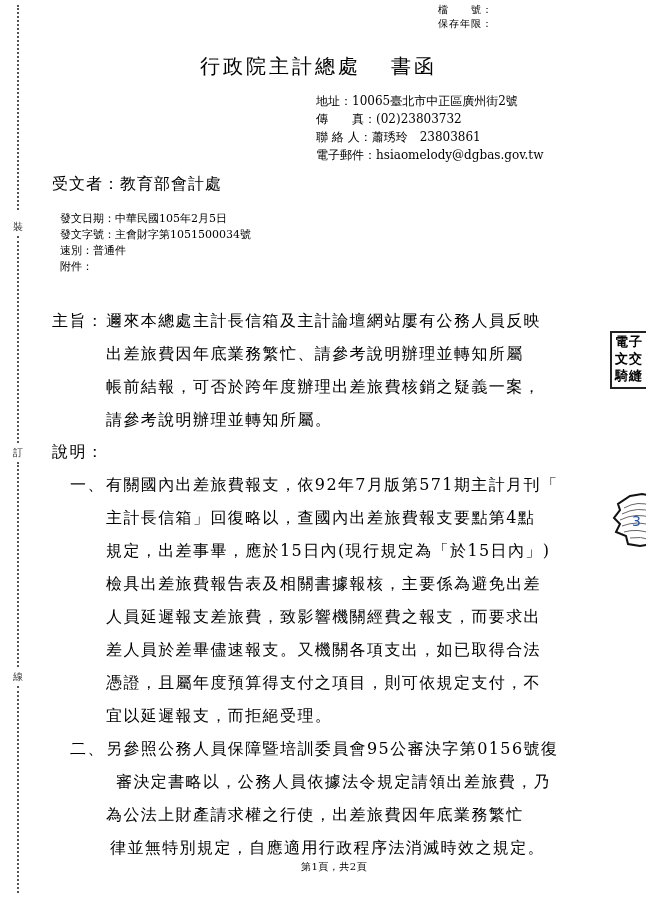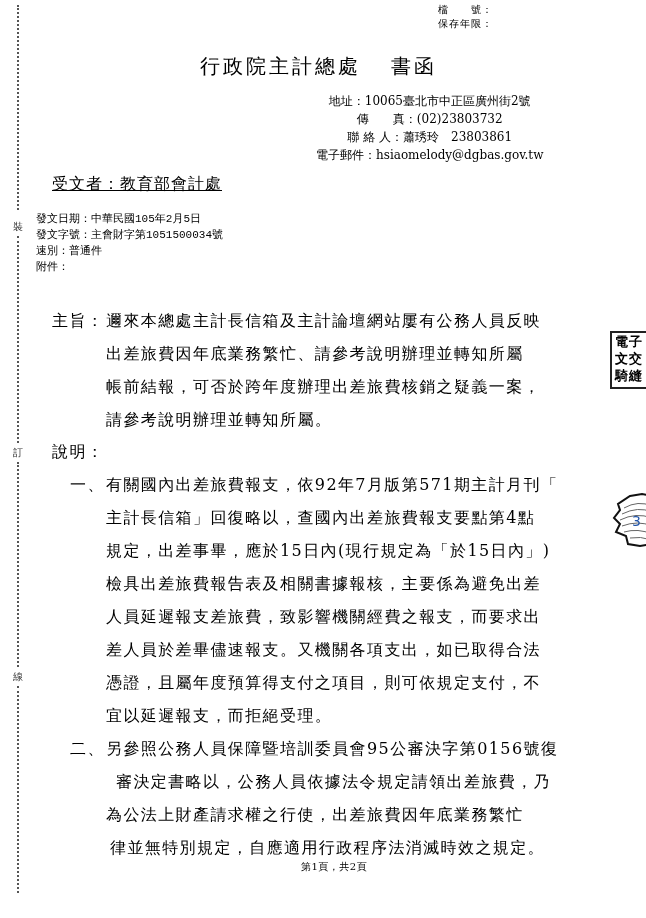--- a/index.html
+++ b/index.html
@@ -19,22 +19,22 @@
       border-left: 2px dotted #555;
     }
     .bind-char {
       position: absolute; left: 10px; width: 16px;
       font-size: 10px; text-align: center; color: #333;
       background: #fff;
     }
 
     .meta-top { font-size: 10px; line-height: 13px; letter-spacing: 1px; }
     .doc-title { font-size: 20px; letter-spacing: 3px; }
-    .sender { font-size: 12px; line-height: 18px; text-align: center; }
-    .recipient { font-size: 16px; letter-spacing: 1px; text-decoration: underline; }
+    .sender { font-size: 12px; line-height: 18px; }
+    .recipient { font-size: 16px; letter-spacing: 1px; }
     .issue { font-size: 11px; line-height: 16px; }
 
     .body-text { font-size: 16px; letter-spacing: 1.4px; }
     .para-line { position: absolute; white-space: nowrap; }
 
     .stamp-box {
       position: absolute; left: 610px; top: 331px;
       width: 40px; height: 54px;
       border: 2px solid #222; border-right: none;
       font-size: 13px; line-height: 17px; font-weight: bold;
@@ -71,21 +71,21 @@
     <div><span>地址</span>：<span>10065臺北市中正區廣州街2號</span></div>
     <div><span>傳　　真</span>：<span>(02)23803732</span></div>
     <div><span>聯 絡 人</span>：<span>蕭琇玲　23803861</span></div>
     <div><span>電子郵件</span>：<span>hsiaomelody@dgbas.gov.tw</span></div>
   </div>
 
   <div class="abs recipient" style="left:52px;top:174px;">
     <span>受文者：</span><span>教育部會計處</span>
   </div>
 
-  <div class="abs issue" style="left:36px;top:211px;font-family:Liberation Mono, monospace;">
+  <div class="abs issue" style="left:60px;top:211px;">
     <div>發文日期：中華民國105年2月5日</div>
     <div>發文字號：主會財字第1051500034號</div>
     <div>速別：普通件</div>
     <div>附件：</div>
   </div>
 
   <div class="body-text">
     <div class="para-line" style="left:52px;top:311px;">主旨：</div>
     <div class="para-line" style="left:106px;top:311px;text-align:right;">邇來本總處主計長信箱及主計論壇網站屢有公務人員反映</div>
     <div class="para-line" style="left:106px;top:344px;">出差旅費因年底業務繁忙、請參考說明辦理並轉知所屬</div>

